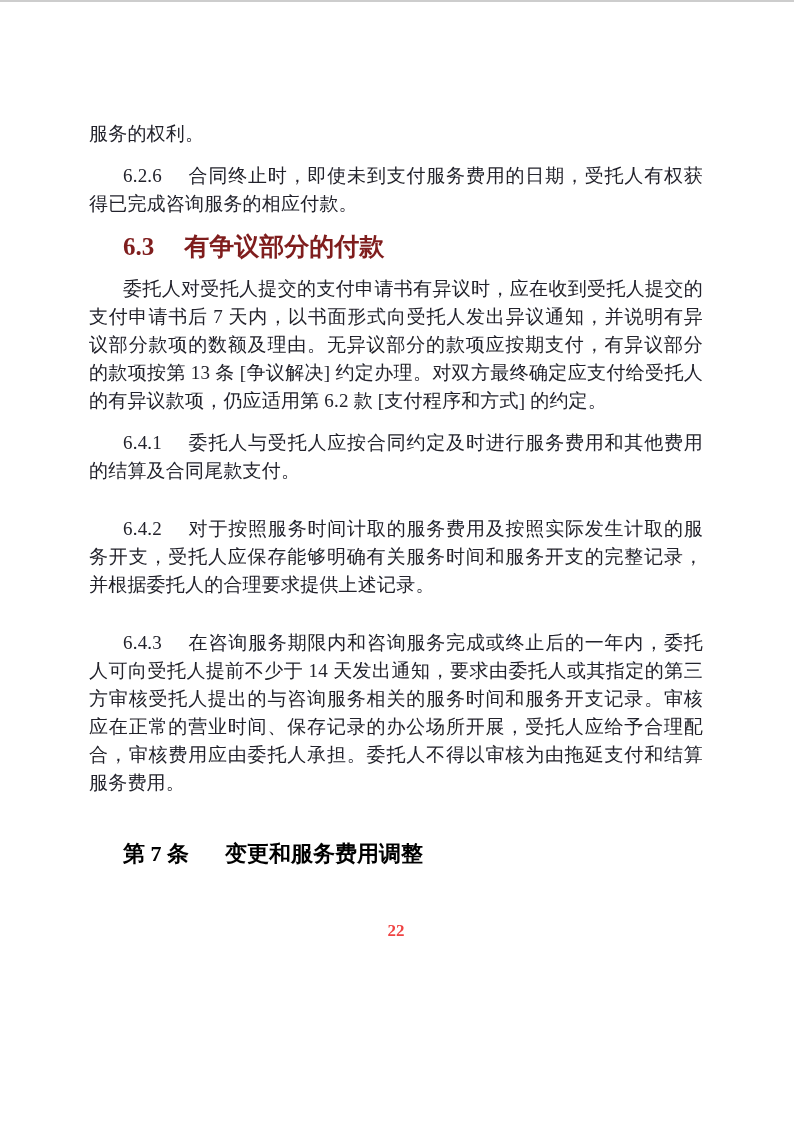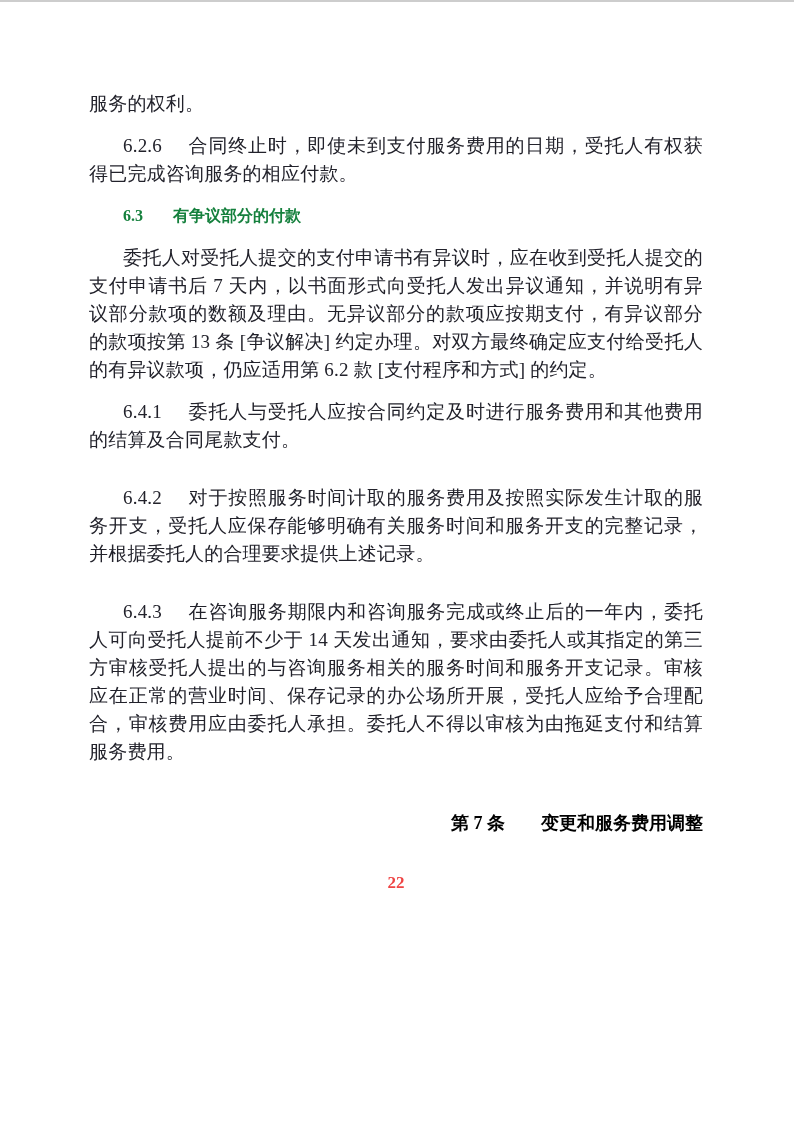--- a/index.html
+++ b/index.html
@@ -10,57 +10,56 @@
     margin: 0 auto;
     background: #ffffff;
     box-shadow: inset 0 2px 0 #cdcdcd;
     overflow: hidden;
     font-family: "Liberation Serif", "DejaVu Serif", serif;
     color: #22222b;
   }
   .content {
     display: flex;
     flex-direction: column;
-    padding: 90px 91px 0 89px;
+    padding: 120px 91px 0 89px;
   }
   p.body {
     font-size: 19px;
     line-height: 28px;
     margin: 0 0 14px 0;
     text-align: justify;
     letter-spacing: 0.2px;
   }
   p.ind { text-indent: 34px; }
   p.cont { text-indent: 0; }
   span.cnum { margin-right: 26px; }
   h2.sec {
     font-family: "Liberation Sans", "DejaVu Sans", sans-serif;
     font-weight: bold;
-    color: #15803d;
-    font-size: 16px;
+    color: #7f1d1d;
+    font-size: 25px;
     line-height: 28px;
     margin: 0 0 14px 0;
     text-indent: 34px;
   }
   h2.sec .hnum {
     font-family: "Liberation Serif", "DejaVu Serif", serif;
     font-weight: bold;
     margin-right: 30px;
   }
   #h64 { margin-top: 6px; }
   #p642, #p643 { margin-top: 16px; }
   h1.chapter {
     font-family: "Liberation Sans", "DejaVu Sans", sans-serif;
     font-weight: bold;
     color: #000000;
-    font-size: 18px;
+    font-size: 22px;
     line-height: 36px;
-    margin: 25px 0 0 0;
+    margin: 25px 0 17px 0;
     text-indent: 34px;
-    text-align: right;
   }
   h1.chapter .hnum {
     font-family: "Liberation Serif", "DejaVu Serif", serif;
     font-weight: bold;
     margin-right: 36px;
   }
   .pageno {
     margin-top: 32px;
     text-align: center;
     font-size: 17px;

